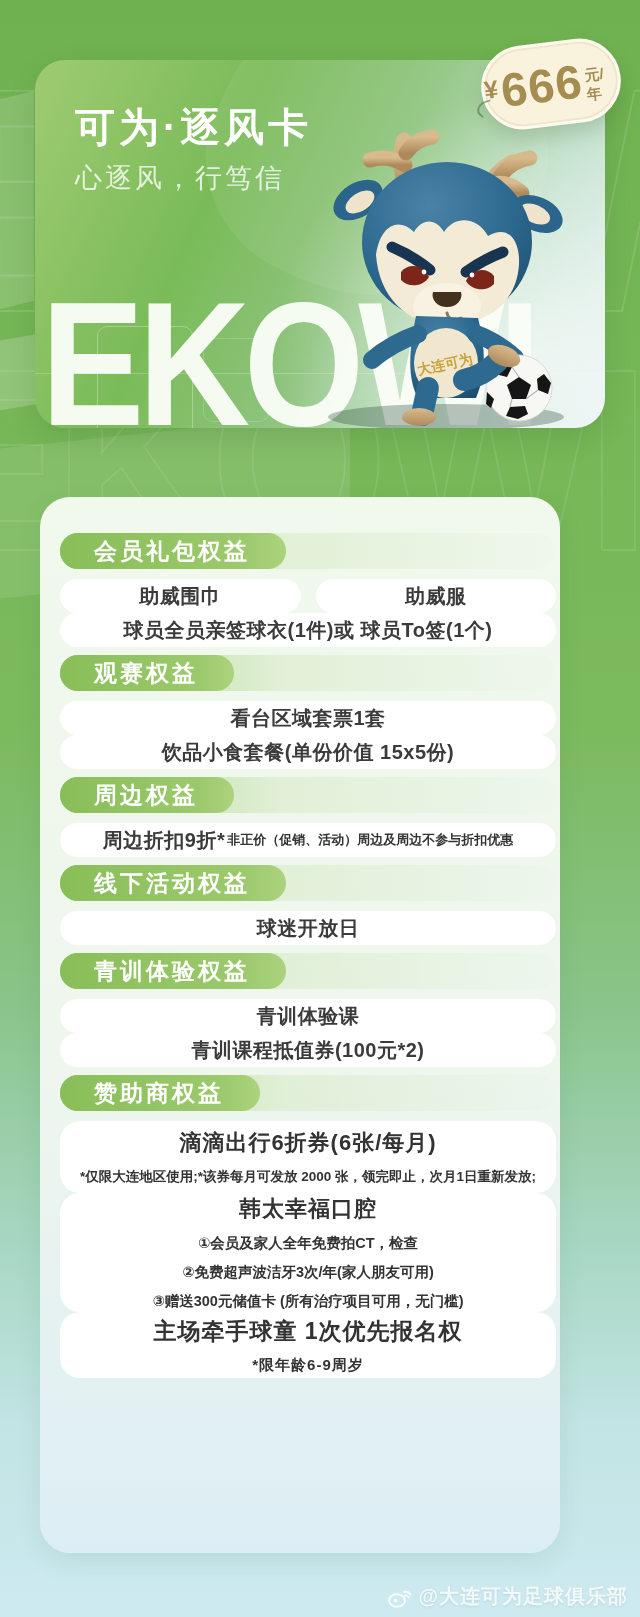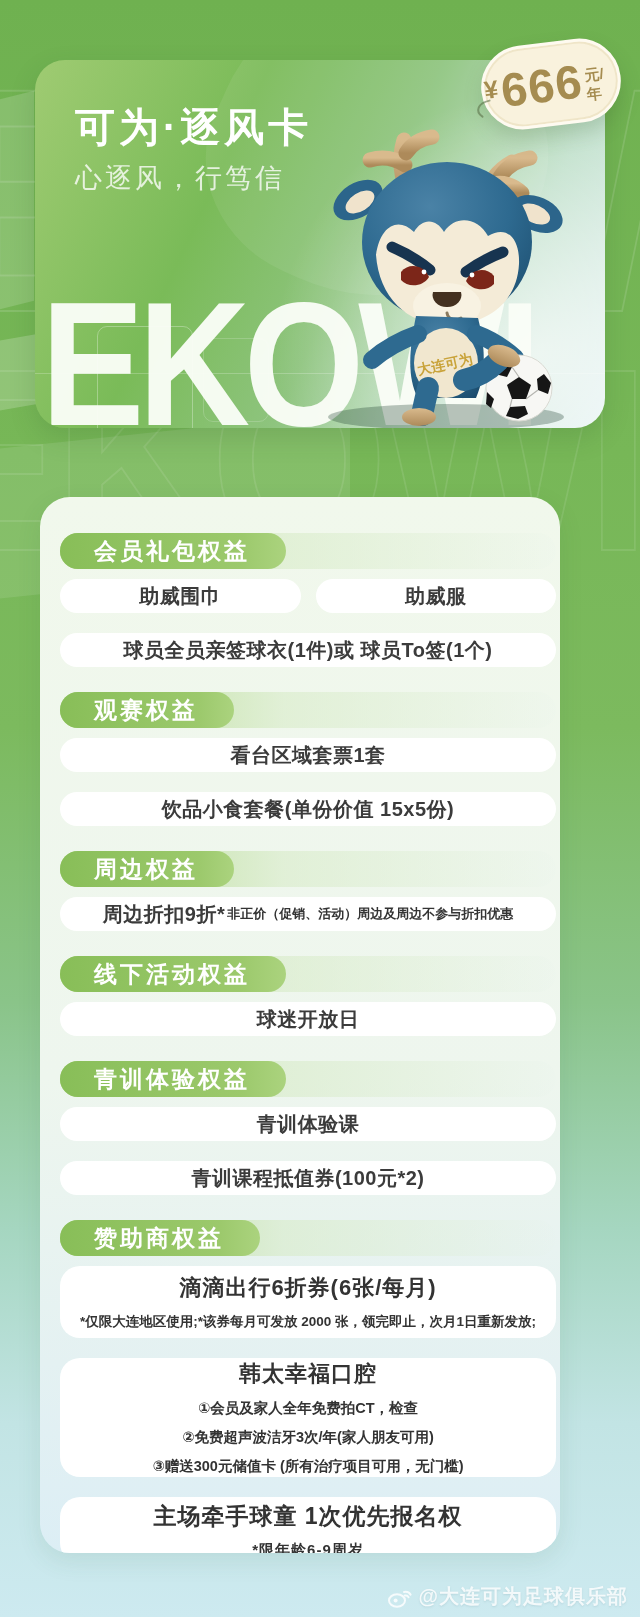--- a/index.html
+++ b/index.html
@@ -76,22 +76,22 @@
   }
   .sec-row { position:relative; height:36px; border-radius:18px;
     background:linear-gradient(90deg,#b4d98f 0%,rgba(213,234,196,0.55) 45%,rgba(230,242,236,0.12) 100%); }
   .sec-pill {
     position:absolute; left:0; top:0; height:36px; border-radius:18px;
     background:linear-gradient(90deg,#88be58 0%,#9cc96c 80%,#abd37e 100%);
     color:#fff; font-size:23px; font-weight:700; letter-spacing:3px;
     display:inline-flex; align-items:center; padding:0 36px 0 34px;
   }
   .mt-after-sec { margin-top:10px; }
-  .mt-pill { margin-top:20px; }
-  .mt-sec { margin-top:25px;text-align:center; }
+  .mt-pill { margin-top:0; }
+  .mt-sec { margin-top:8px;text-align:center; }
   .pill {
     height:34px; border-radius:17px; background:#ffffff;
     display:flex; align-items:center; justify-content:center;
     font-size:20px; font-weight:700; color:#3b3b3b; letter-spacing:0.5px;
   }
   .pill-row { display:flex; gap:15px; }
   .pill-row .pill { flex:1; }
   .pill .note { font-size:13px; font-weight:600; color:#333; margin-left:2px; letter-spacing:0; }
   .big-card {
     background:#ffffff; border-radius:20px; text-align:center;

